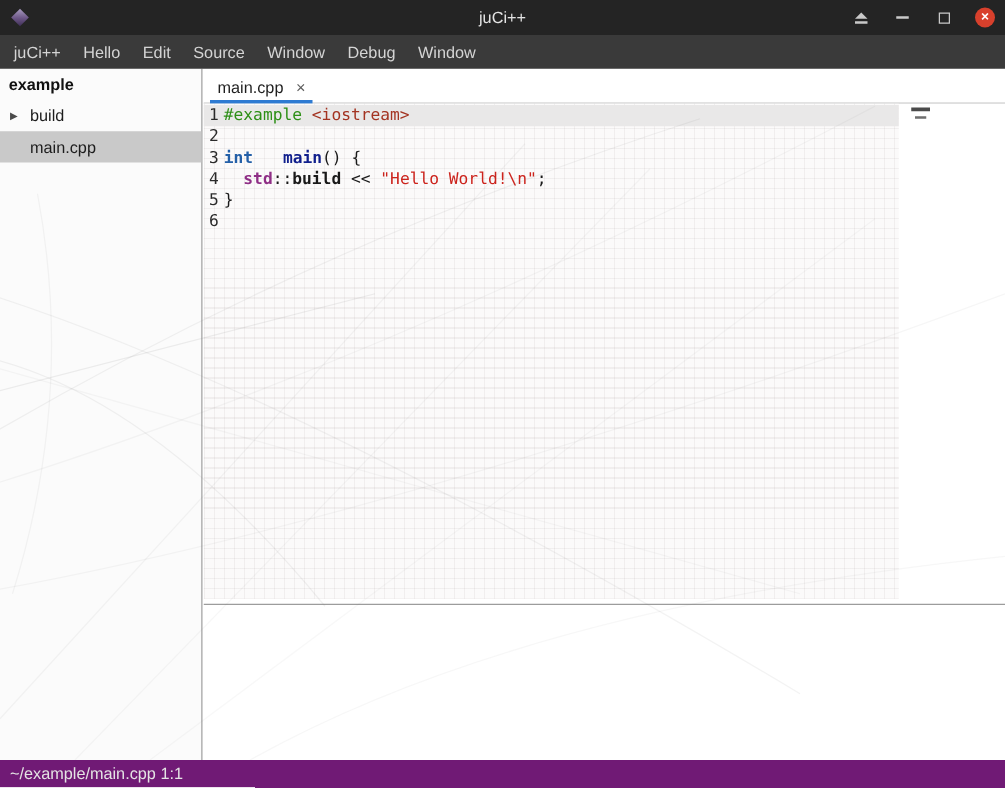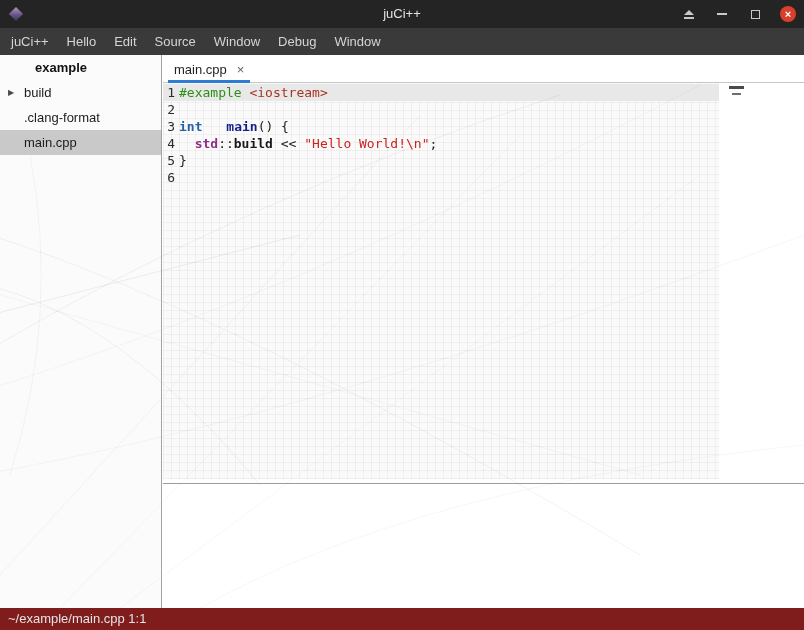--- a/index.html
+++ b/index.html
@@ -20,21 +20,21 @@
   .min-bar { width:10px; height:2px; background:#c9c9c9; }
   .restore-box { width:9px; height:9px; border:1px solid #c9c9c9; }
   .close-circle { width:16px; height:16px; border-radius:50%; background:var(--close-btn,#d8402c); color:#fff; font-size:11px; font-weight:bold; display:flex; align-items:center; justify-content:center; line-height:1; }
 
   
   .menubar { position:absolute; top:28px; left:0; right:0; height:27px; background:#3a3a3a; display:flex; align-items:center; padding-left:2px; z-index:40; }
   .menu-item { color:#d4d4d4; font-size:13px; padding:0 9px; height:27px; line-height:27px; cursor:default; }
 
   
   .sidebar { position:absolute; top:55px; left:0; width:162px; bottom:22px; background:#fbfbfb; border-right:1px solid #a3a3a3; z-index:10; }
-  .tree-root { height:25px; line-height:25px; padding-left:7px; font-weight:bold; font-size:13px; color:#111;margin-left:28px; }
+  .tree-root { height:25px; line-height:25px; padding-left:7px; font-weight:bold; font-size:13px; color:#111; }
   .tree-row { position:relative; height:25px; line-height:25px; font-size:13px; color:#1c1c1c; }
   .tree-row.selected { background:var(--selection,#c9c9c9); }
   .tree-label { position:absolute; left:24px; top:0; }
   .expander { position:absolute; left:8px; top:0; font-size:8px; color:#4a4a4a; line-height:25px; }
 
   
   .main { position:absolute; top:55px; left:163px; right:0; bottom:22px; background:#fff; z-index:10; }
 
   .tabbar { position:absolute; top:0; left:0; right:0; height:28px; background:#fff; border-bottom:1px solid #c6c6c6; }
   .tab { position:absolute; left:5px; top:0; height:28px; display:flex; align-items:center; gap:10px; padding:0 12px 0 6px; }
@@ -62,21 +62,21 @@
   .tok-ns       { color:var(--namespace,#8f2f86); font-weight:bold; }
   .tok-ident    { color:var(--identifier,#1a1a1a); font-weight:bold; }
   .tok-string   { color:var(--string,#cc231c); }
 
   .overview-mark1 { position:absolute; left:566px; top:3px;  width:15px; height:3px; background:#4a4a4a; }
   .overview-mark2 { position:absolute; left:569px; top:10px; width:9px;  height:2px; background:#6e6e6e; }
 
   .bottom-panel { position:absolute; top:428px; left:0; right:0; bottom:0; background:#fff; border-top:1px solid #9c9c9c; }
 
   
-  .statusbar { position:absolute; left:0; right:0; bottom:0; height:22px; background:#7f1d1d; color:#e4e4e4; font-size:13px; line-height:22px; padding-left:8px; z-index:40; }
+  .statusbar { position:absolute; left:0; right:0; bottom:0; height:22px; background:#701a75; color:#e4e4e4; font-size:13px; line-height:22px; padding-left:8px; z-index:40; }
 
   
   .bg-texture { position:absolute; top:55px; left:0; width:804px; height:553px; z-index:25; pointer-events:none; }
 </style>
 </head>
 <body>
 
 <div id="window">
 
   <div class="titlebar">
@@ -107,23 +107,20 @@
     <span class="menu-item">Window</span>
     <span class="menu-item">Debug</span>
     <span class="menu-item">Window</span>
   </div>
 
   <div class="sidebar">
     <div class="tree-root">example</div>
     <div class="tree-row">
       <span class="expander">▶</span>
       <span class="tree-label">build</span>
-    </div>
-    <div class="tree-row">
-      <span class="tree-label">.clang-format</span>
     </div>
     <div class="tree-row selected">
       <span class="tree-label">main.cpp</span>
     </div>
   </div>
 
   <div class="main">
 
     <div class="tabbar">
       <div class="tab">

